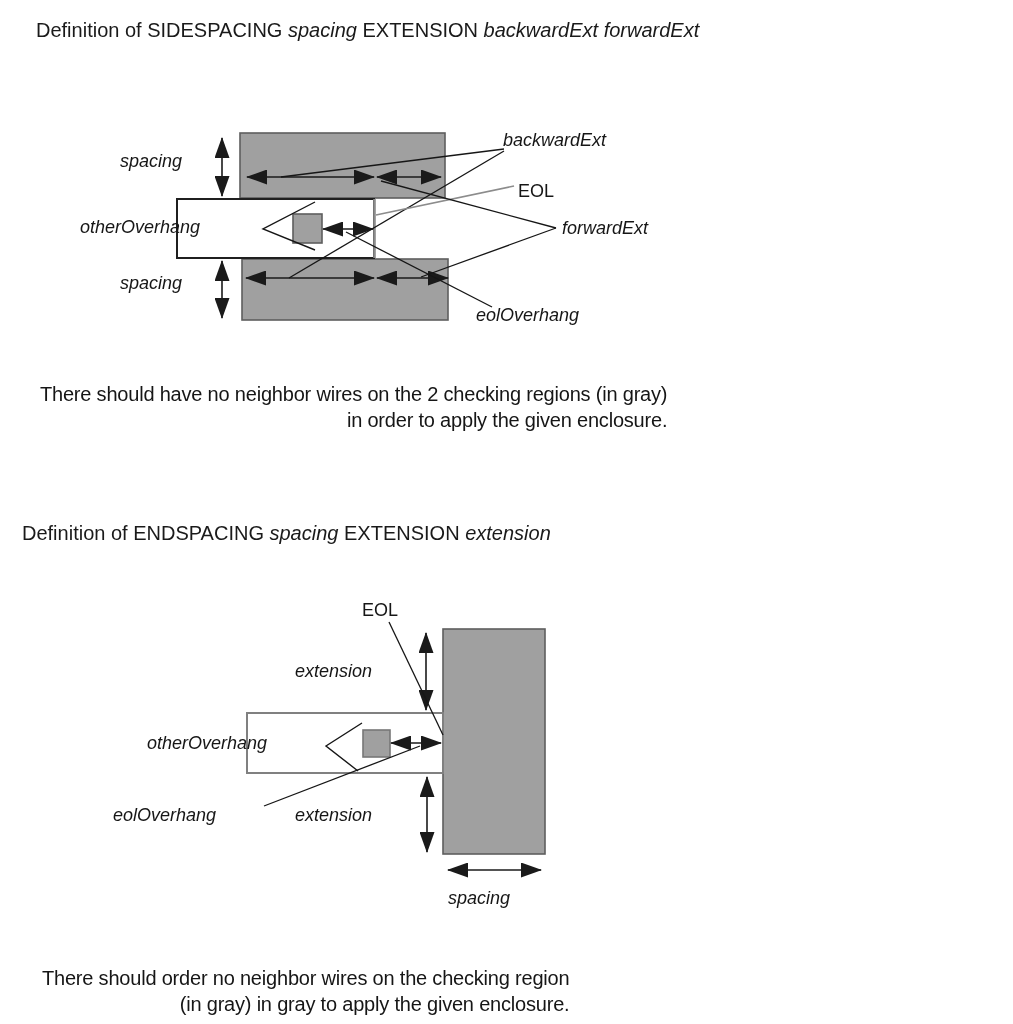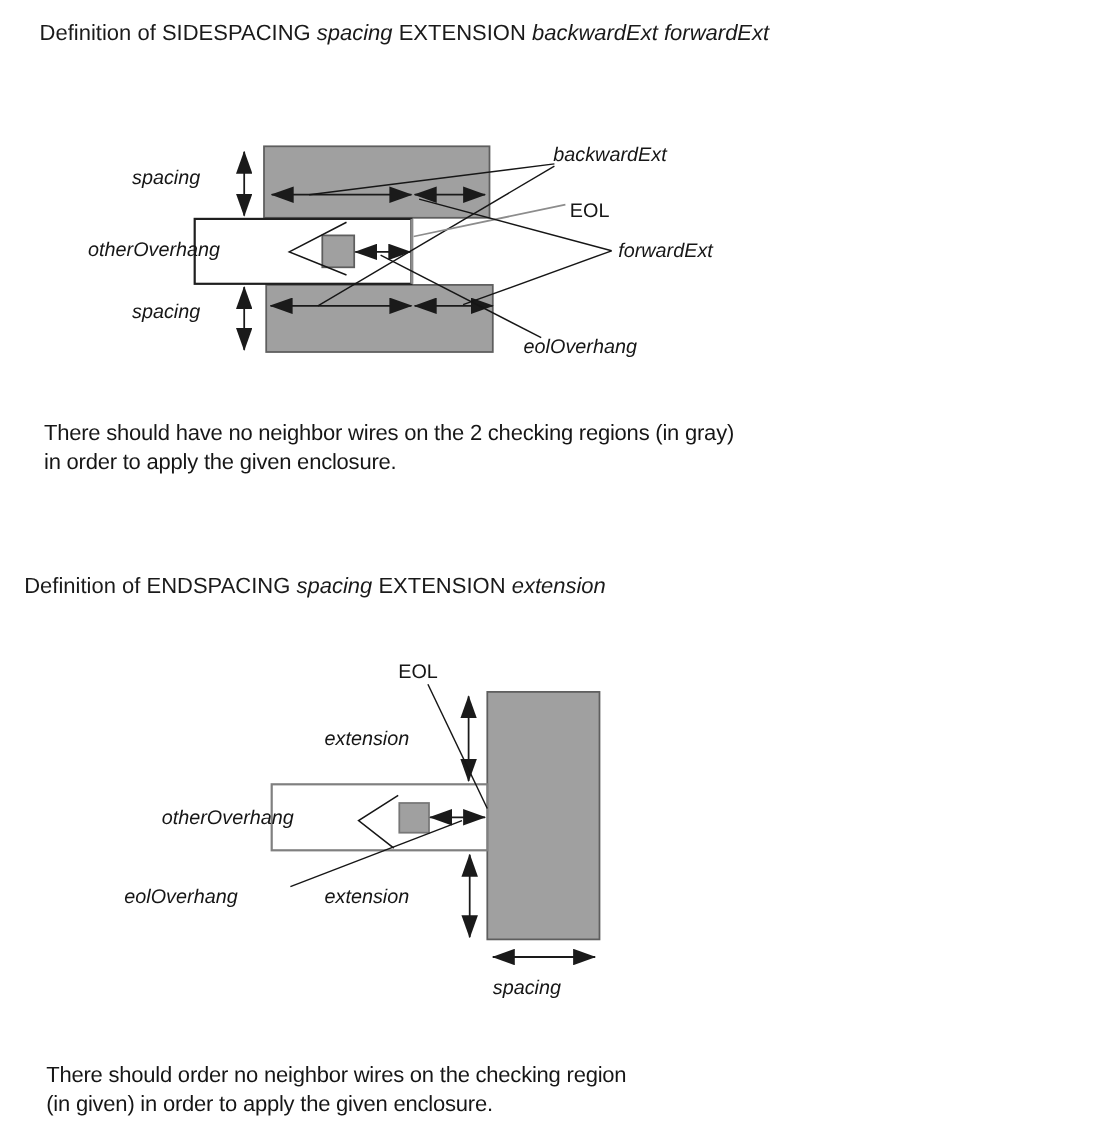--- a/index.html
+++ b/index.html
@@ -1,18 +1,18 @@
 <!DOCTYPE html>
 <html><head>
 <meta charset="utf-8">
 <style>
   html,body{margin:0;padding:0;background:#fff;}
   .page{
     position:relative;width:1013px;height:1024px;background:#ffffff;
-    font-family:"Liberation Sans", sans-serif;color:#1a1a1a;overflow:hidden;
+    font-family:"Liberation Sans", sans-serif;color:#1a1a1a;overflow:hidden;text-align:right;
   }
   .shapes{position:absolute;left:0;top:0;width:1013px;height:1024px;}
   .ttl{position:absolute;font-size:20px;line-height:22px;white-space:pre;color:#1a1a1a;}
   .ttl .it{font-style:italic;}
   .lbl{position:absolute;font-size:18px;line-height:22px;white-space:pre;color:#161616;}
   .it{font-style:italic;}
   .note{position:absolute;font-size:20px;line-height:26px;white-space:pre;color:#161616;letter-spacing:-0.2px;margin-top:10px;}
 </style>
 </head>
 <body>
@@ -76,15 +76,15 @@
 
   <div class="ttl" style="left:22px;top:522px"><span>Definition of </span><span>ENDSPACING </span><span class="it">spacing </span><span>EXTENSION </span><span class="it">extension</span></div>
 
   <div class="lbl" style="left:362px;top:599px">EOL</div>
   <div class="lbl it" style="left:295px;top:660px">extension</div>
   <div class="lbl it" style="left:147px;top:732px">otherOverhang</div>
   <div class="lbl it" style="left:113px;top:804px">eolOverhang</div>
   <div class="lbl it" style="left:295px;top:804px">extension</div>
   <div class="lbl it" style="left:448px;top:887px">spacing</div>
 
-  <div class="note" style="left:42px;top:955px"><div>There should order no neighbor wires on the checking region</div><div>(in given) in order to apply the given enclosure.</div></div>
+  <div class="note" style="left:42px;top:955px"><div>There should order no neighbor wires on the checking region</div><div>(in gray) in gray to apply the given enclosure.</div></div>
 
 </div>
 
 </body></html>

